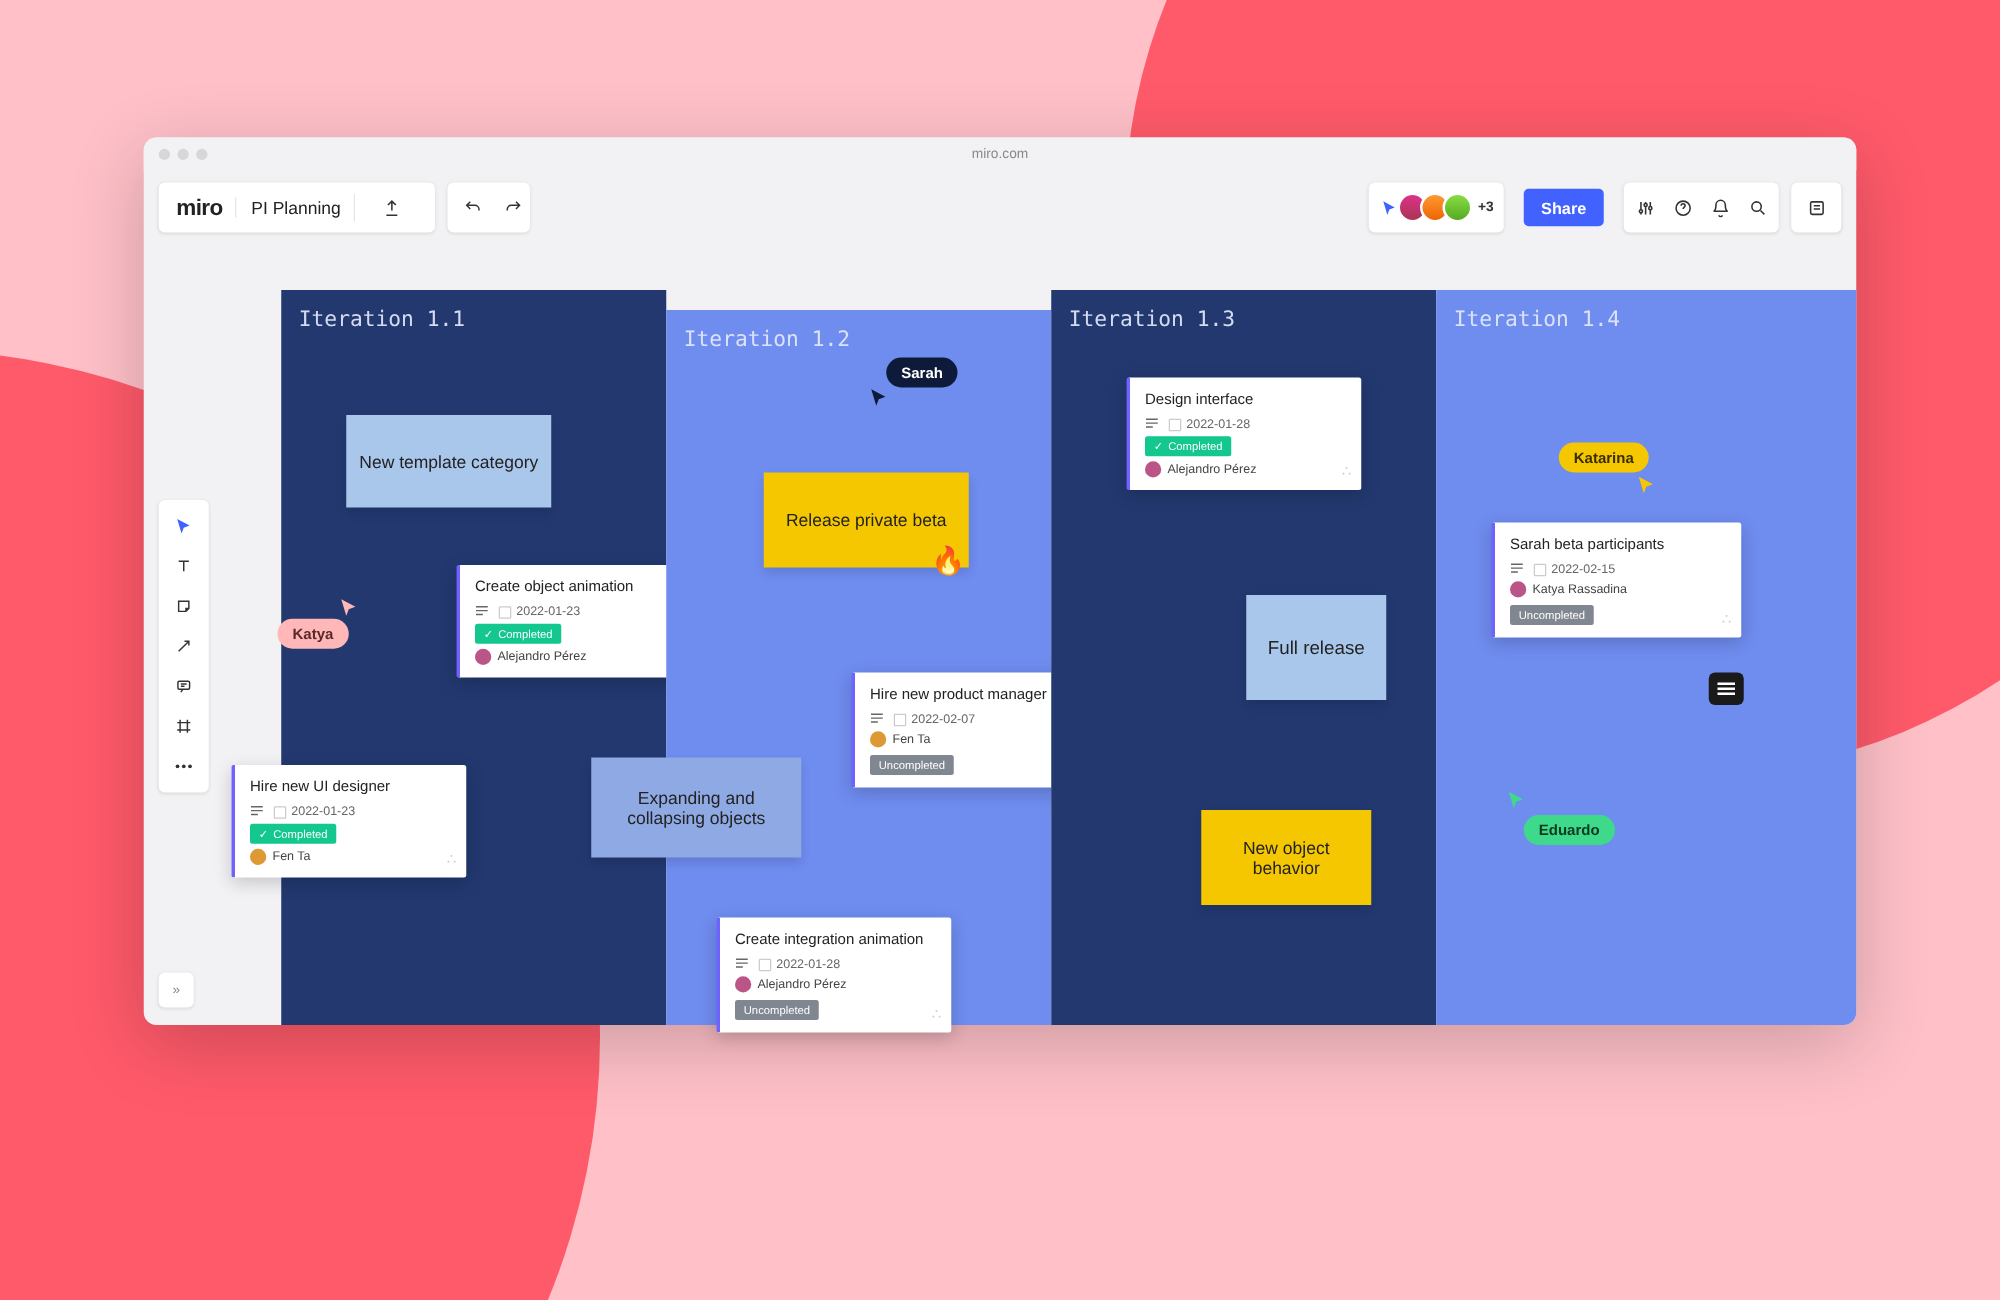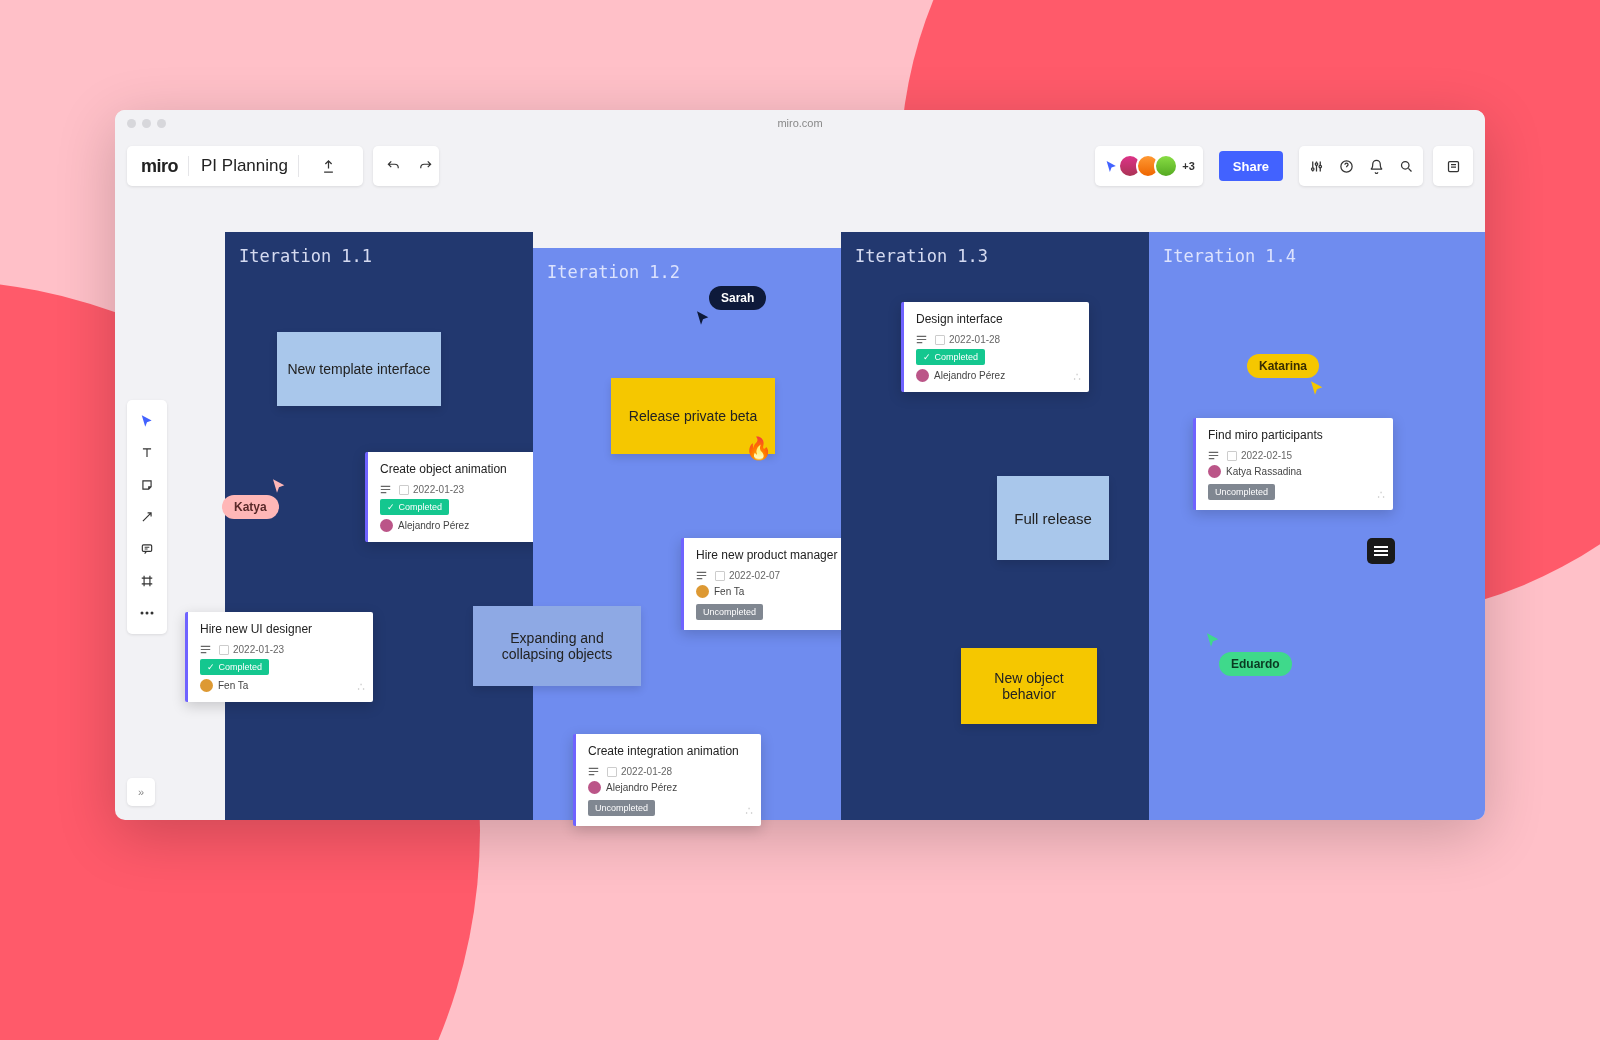--- a/index.html
+++ b/index.html
@@ -72,21 +72,21 @@
   .tb-card {
     background: #fff;
     border-radius: 5px;
     height: 40px;
     display: flex;
     align-items: center;
     box-shadow: 0 1px 3px rgba(0,0,0,0.1);
   }
   .logo-wrap { padding: 0 14px; gap: 10px; display: flex; align-items: center; }
   .logo { font-weight: 700; font-size: 18px; color: #222; letter-spacing: -0.5px; }
-  .board-name { font-size: 17px; color: #222; border-left: 1px solid #e5e5e8; padding-left: 12px; }
+  .board-name { font-size: 14px; color: #222; border-left: 1px solid #e5e5e8; padding-left: 12px; }
   .tb-icon-btn { width: 40px; height: 40px; display:flex; align-items:center; justify-content:center; font-size: 15px; color:#333; cursor:pointer; }
   .tb-divider { width: 1px; height: 22px; background: #e5e5e8; }
   .tb-spacer { flex: 1; }
   .avatars { display:flex; align-items:center; padding: 0 8px 0 10px; gap: 0; }
   .cursor-mini { margin-right: 6px; color: #4262ff; font-size: 13px; }
   .av { width: 24px; height: 24px; border-radius: 50%; border: 2px solid #fff; margin-left: -6px; background: #888; display:flex;align-items:center;justify-content:center;font-size:10px;color:#fff;}
   .av1{background:linear-gradient(#d38,#a35);}
   .av2{background:linear-gradient(#f93,#e60);}
   .av3{background:linear-gradient(#8d4,#5a2);}
   .more-count { font-size: 11px; font-weight:600; color:#333; margin-left: 4px; }
@@ -158,21 +158,21 @@
     background: #fff;
     border-left: 3px solid #6f63ff;
     border-radius: 2px;
     box-shadow: 0 4px 14px rgba(0,0,0,0.18);
     padding: 10px 12px 10px 12px;
     font-size: 12px;
     color: #222;
     width: 188px;
   }
   .card-title { font-size: 12px; margin-bottom: 8px; }
-  .card-row { display:flex; align-items:center; gap: 8px; margin: 4px 0; }
+  .card-row { display:flex; gap: 8px; margin: 4px 0; }
   .ic { font-size: 11px; color: #666; }
   .date { font-size: 10px; color:#666; display:flex; align-items:center; gap:4px; }
   .date .cal { border:1px solid #ccc; width:10px;height:10px;border-radius:1px; }
   .badge {
     display: inline-flex; align-items:center; gap:4px;
     font-size: 9px; padding: 3px 7px; border-radius: 2px;
     color: #fff;
   }
   .badge.done { background:#14c78f; }
   .badge.undone { background:#808791; }
@@ -341,21 +341,21 @@
     </div>
   </div>
 
   <div class="expand-btn">»</div>
 
   <div class="board">
 
     <div class="col col1">
       <div class="col-title">Iteration 1.1</div>
 
-      <div class="sticky blue" style="left:52px; top:100px; width:164px; height:74px;">New template interface</div>
+      <div class="sticky blue" style="left:52px; top:100px; width:164px; height:74px;">New template category</div>
 
       <div class="user-cursor" style="left:46px; top:246px; color:#ffb7b7">
         <svg width="16" height="16" viewBox="0 0 24 24" fill="#ffb7b7">
             <path d="M3 2l6 20 3-8 8-3z"></path>
           </svg>
       </div>
       <div class="pill pink" style="left:-3px; top:263px;">Katya</div>
 
       <div class="card" style="left:140px; top:220px;">
         <div class="card-title">Create object animation</div>
@@ -495,21 +495,21 @@
       <div class="col-title">Iteration 1.4</div>
 
       <div class="pill yellow" style="left:98px; top:122px;">Katarina</div>
       <div class="user-cursor" style="left:160px; top:148px;">
         <svg width="16" height="16" viewBox="0 0 24 24" fill="#f5c700">
             <path d="M3 2l6 20 3-8 8-3z"></path>
           </svg>
       </div>
 
       <div class="card" style="left:44px; top:186px; width:200px;">
-        <div class="card-title">Find miro participants</div>
+        <div class="card-title">Sarah beta participants</div>
         <div class="card-row">
           <span class="ic">
             <svg width="11" height="9" viewBox="0 0 14 10" stroke="#666" stroke-width="1.5">
                 <path d="M1 1h12M1 5h12M1 9h7"></path>
               </svg>
           </span>
           <span class="date">
               <span class="cal"></span>
               <span>2022-02-15</span>
             </span>

